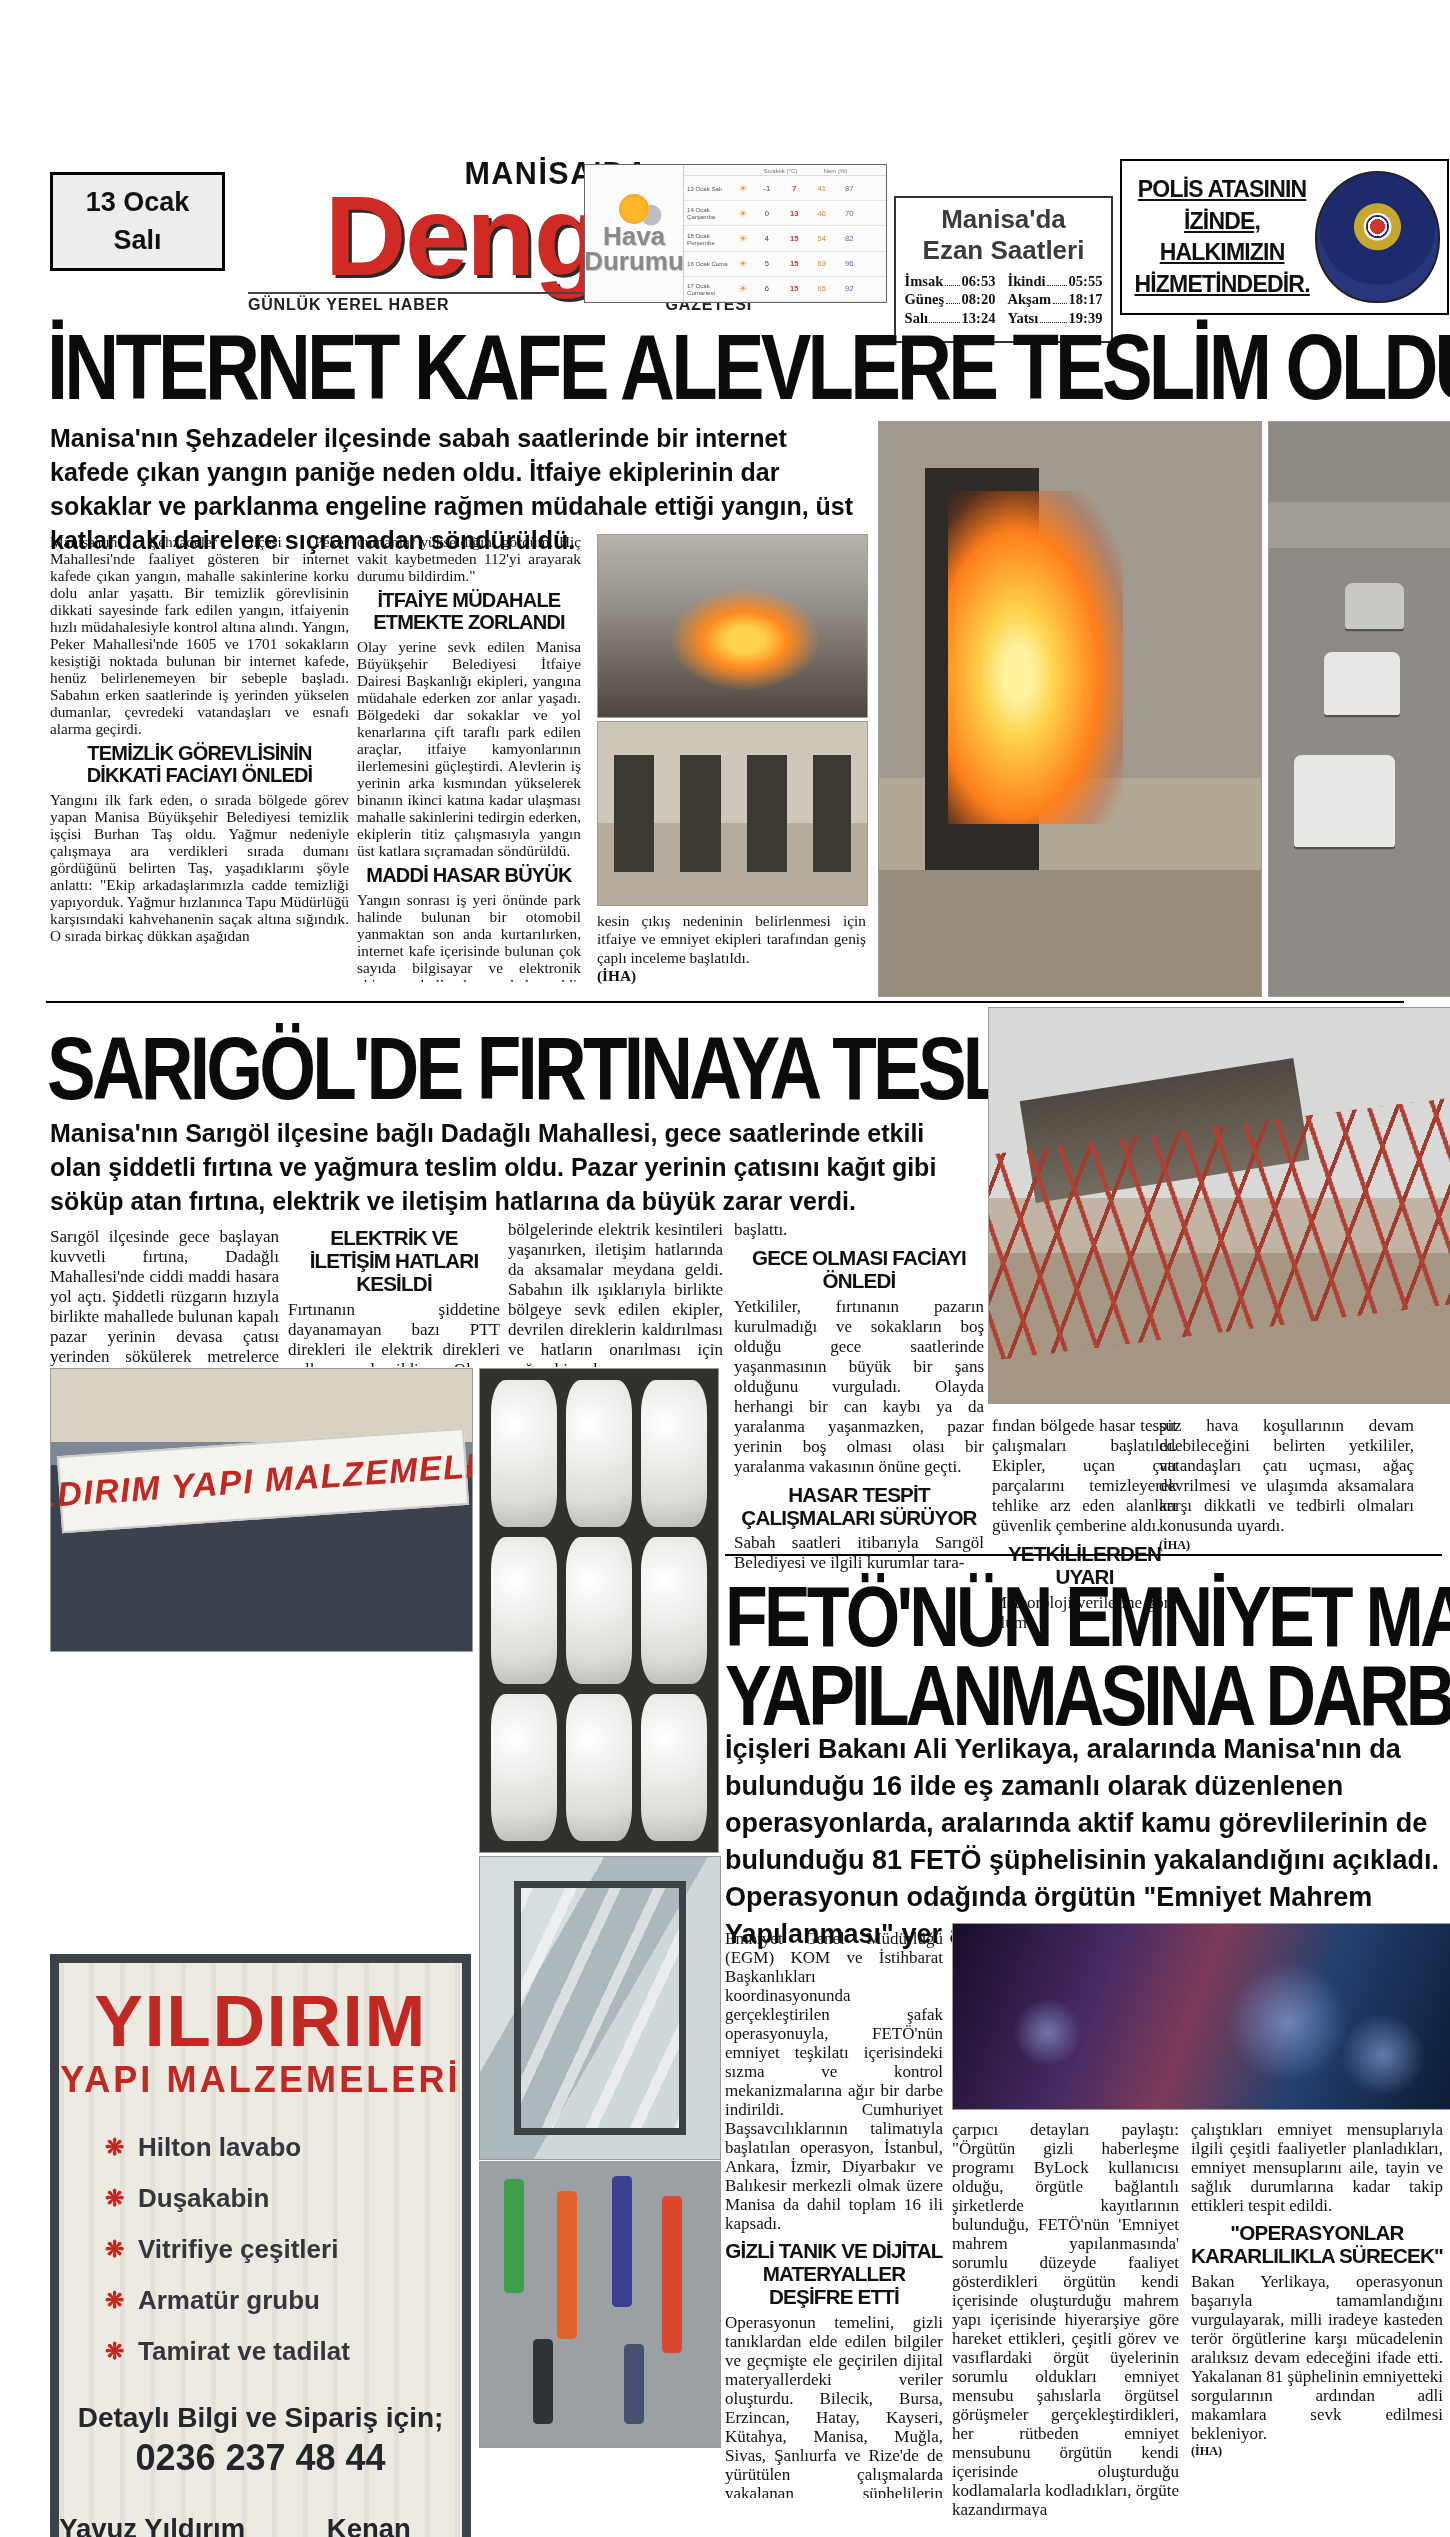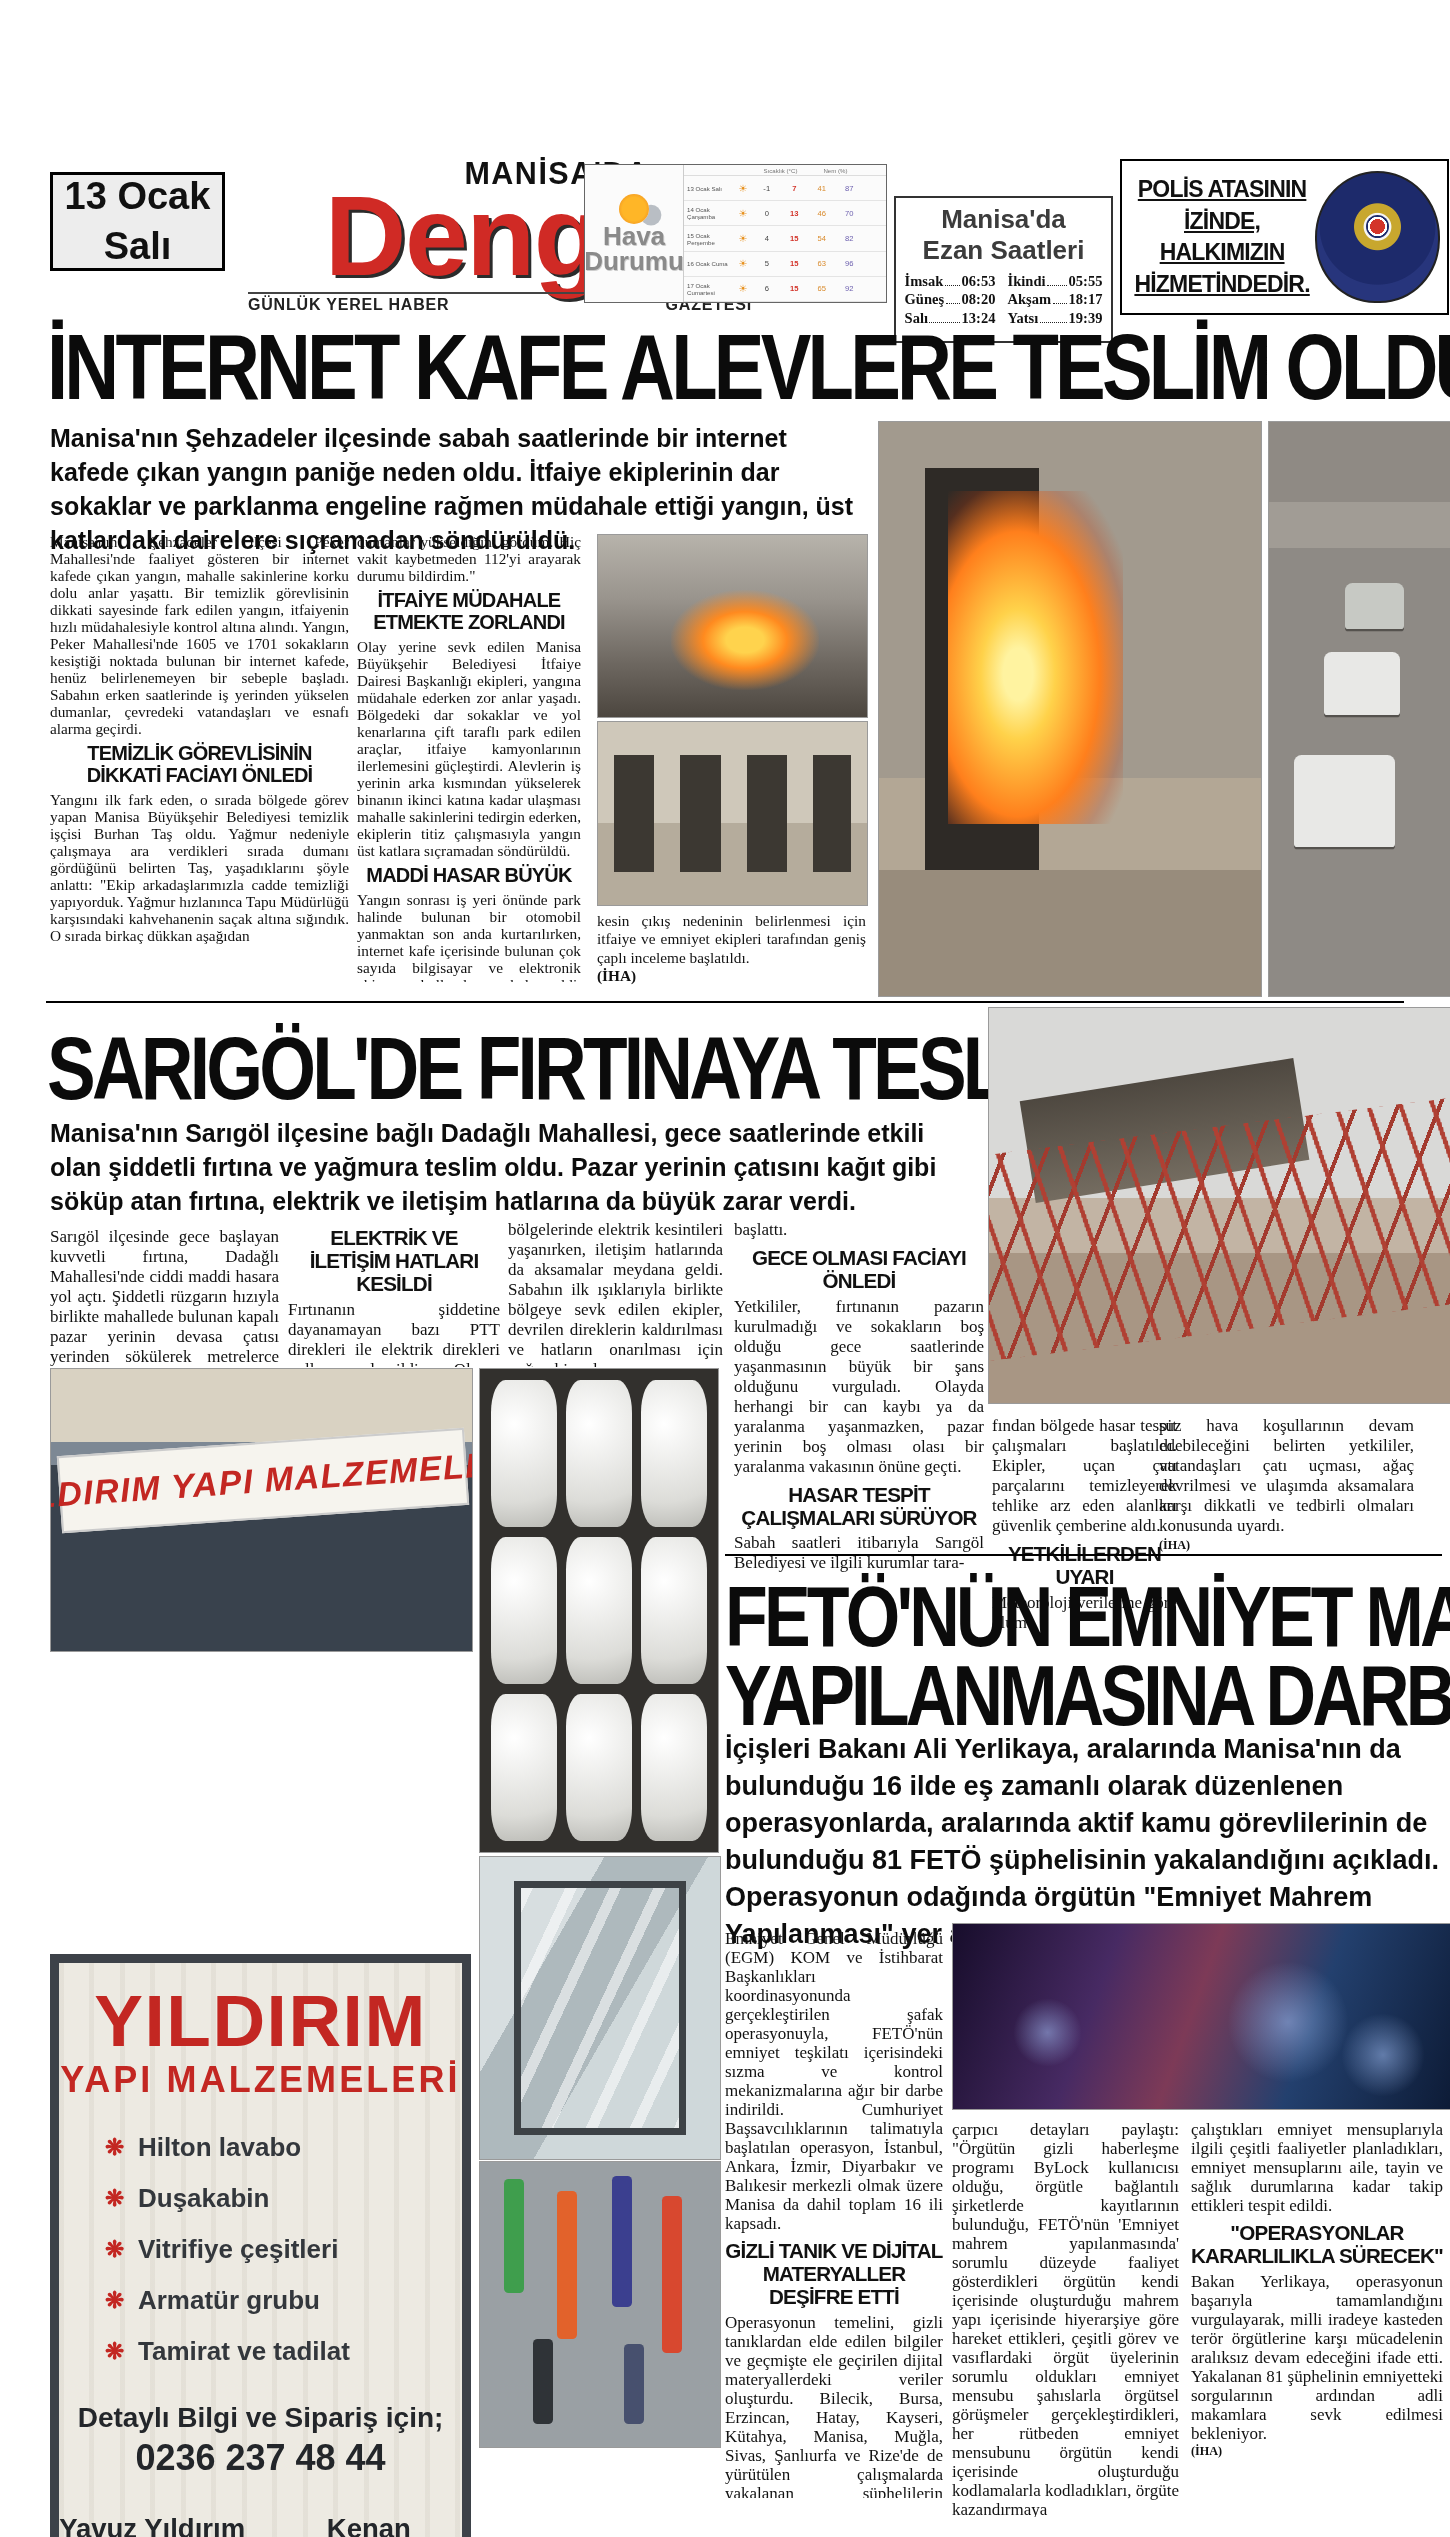--- a/index.html
+++ b/index.html
@@ -4,21 +4,21 @@
 <style>
   html,body{margin:0;padding:0;background:#fff;}
   .page{position:relative;width:1450px;height:2538px;background:#fff;overflow:hidden;
         font-family:"Liberation Serif",serif;color:#111;}
   .abs{position:absolute;}
   .huge{font-family:"Liberation Sans",sans-serif;font-weight:900;color:#0b0b0b;
         letter-spacing:-3.8px;white-space:nowrap;transform:scaleY(1.22);transform-origin:top left;}
   
   .datebox{border:3.1px solid #000;background:#ededed;display:flex;flex-direction:column;
            align-items:center;justify-content:center;gap:7.6px;
-           font-family:"Liberation Sans",sans-serif;font-weight:bold;font-size:38px;}
+           font-family:"Liberation Sans",sans-serif;font-weight:bold;font-size:27px;}
   .brand{display:flex;flex-direction:column;align-items:stretch;}
   .brand-top{font-family:"Liberation Sans",sans-serif;font-weight:bold;font-size:30.5px;
              letter-spacing:1.5px;text-align:center;padding-left:114px;}
   .brand-main{font-family:"Liberation Sans",sans-serif;font-weight:900;font-size:113px;
               line-height:90px;color:#d02a25;text-align:center;letter-spacing:-1.5px;
               text-shadow:3.1px 3.1px 0 #2b2b2b;}
   .brand-sub{display:flex;justify-content:space-between;border-top:2.3px solid #444;
              margin-top:10.7px;padding-top:2.3px;font-family:"Liberation Sans",sans-serif;
              font-weight:bold;font-size:16px;letter-spacing:0.8px;color:#222;}
   .weatherbox{border:1.5px solid #666;display:flex;background:#fbfbfb;}

